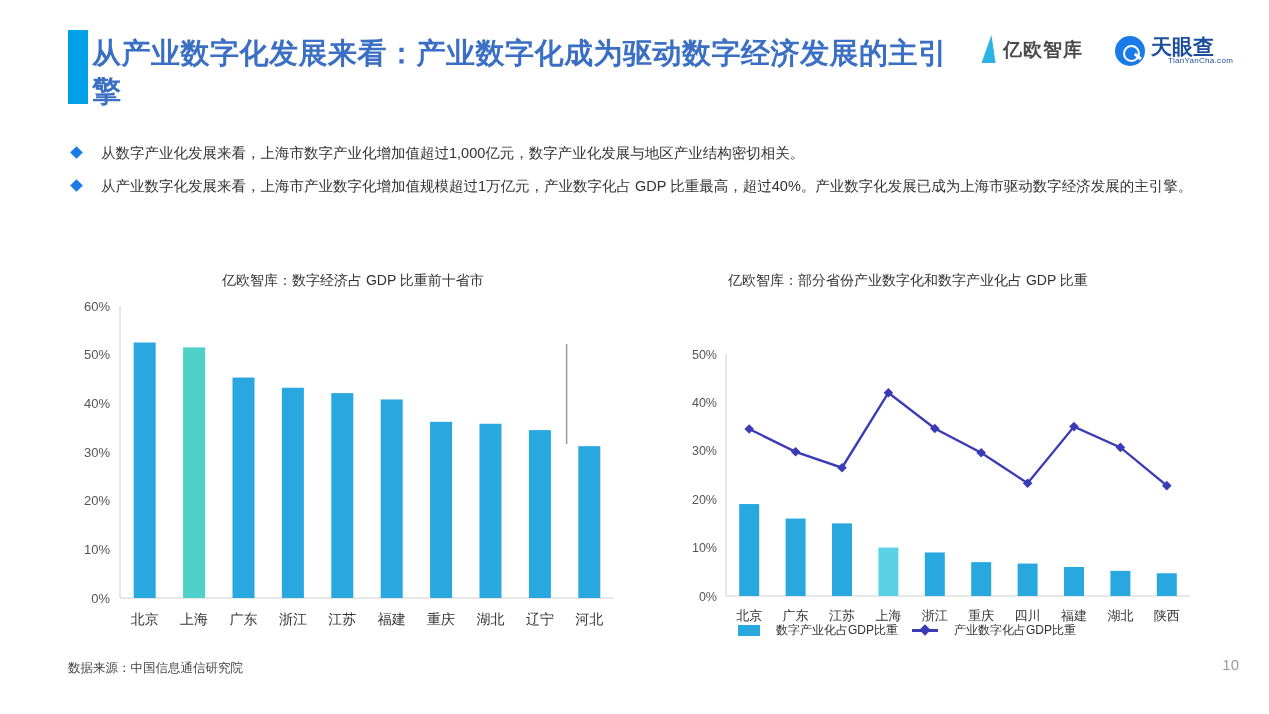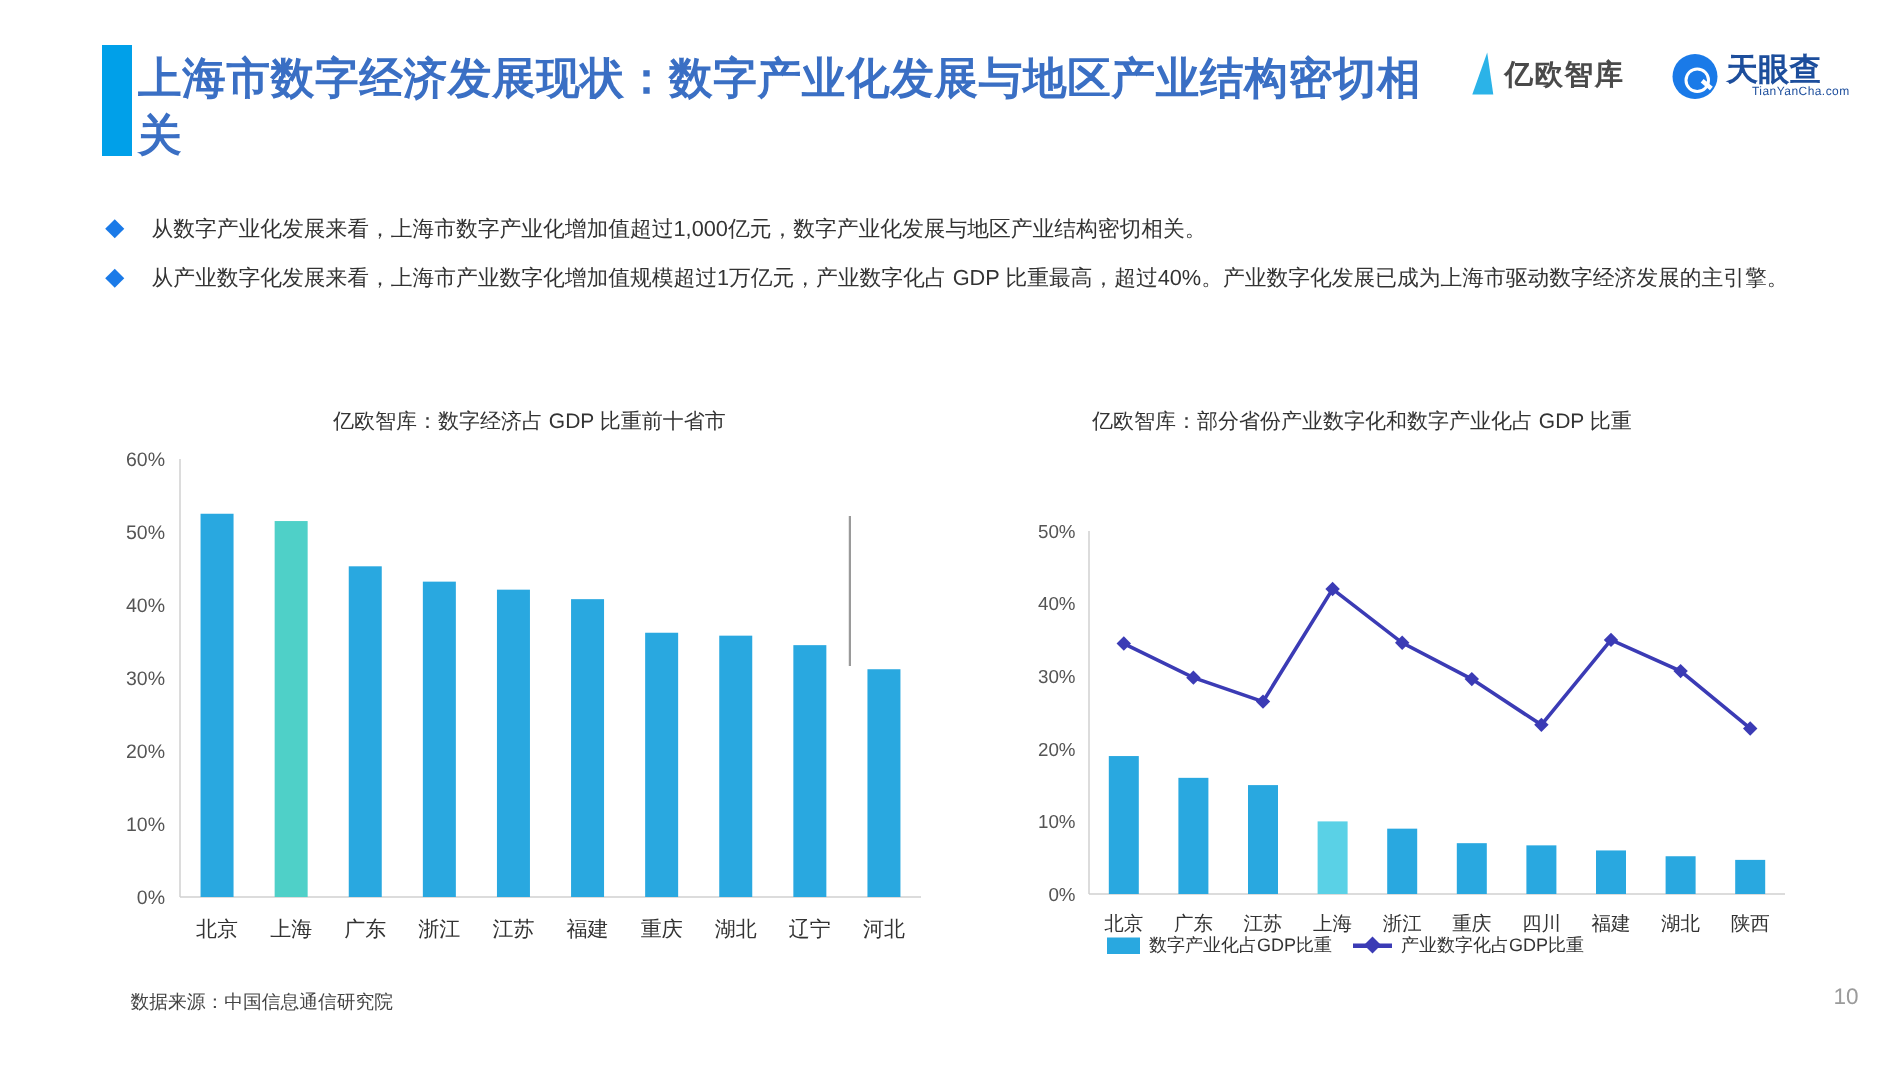--- a/index.html
+++ b/index.html
@@ -82,44 +82,44 @@
     position:absolute;font-size:14px;color:#333;font-weight:normal;
   }
   #chart1-title{left:222px;top:272px;}
   #chart2-title{left:728px;top:272px;text-align:right;}
 
   .chart{position:absolute;}
   #chart1{left:72px;top:296px;width:560px;height:350px;}
   #chart2{left:680px;top:340px;width:520px;height:300px;}
 
   .source{
-    position:absolute;left:87px;top:660px;font-size:12.5px;color:#444;
+    position:absolute;left:68px;top:660px;font-size:12.5px;color:#444;
   }
   .pageno{
     position:absolute;right:30px;top:656px;font-size:15px;color:#9b9b9b;
   }
   .legend{
     position:absolute;left:738px;top:622px;display:flex;align-items:center;gap:14px;
     font-size:12px;color:#333;
   }
-  .legend .item{display:flex;align-items:center;gap:6px;}
+  .legend .item{display:flex;align-items:center;gap:16px;}
   .legend .sw-bar{width:22px;height:11px;background:#29a8e0;display:inline-block;}
   .legend .sw-line{width:26px;height:3px;background:#3b3bb5;display:inline-block;position:relative;}
   .legend .sw-line:after{
     content:"";position:absolute;left:9px;top:-3px;width:8px;height:8px;
     background:#3b3bb5;transform:rotate(45deg);
   }
   svg{display:block;}
 </style>
 </head>
 <body>
 
 <div class="header">
   <div class="title-bar"></div>
-  <div class="title">上海市数字经济发展现状：数字产业化发展与地区产业结构密切相关</div>
+  <div class="title">从产业数字化发展来看：产业数字化成为驱动数字经济发展的主引擎</div>
 
   <div class="logo-yiou">
     <div class="mark"></div>
     <div class="txt">亿欧智库</div>
   </div>
 
   <div class="logo-tyc">
     <div class="circle"></div>
     <div>
       <div class="tl">天眼查</div>

